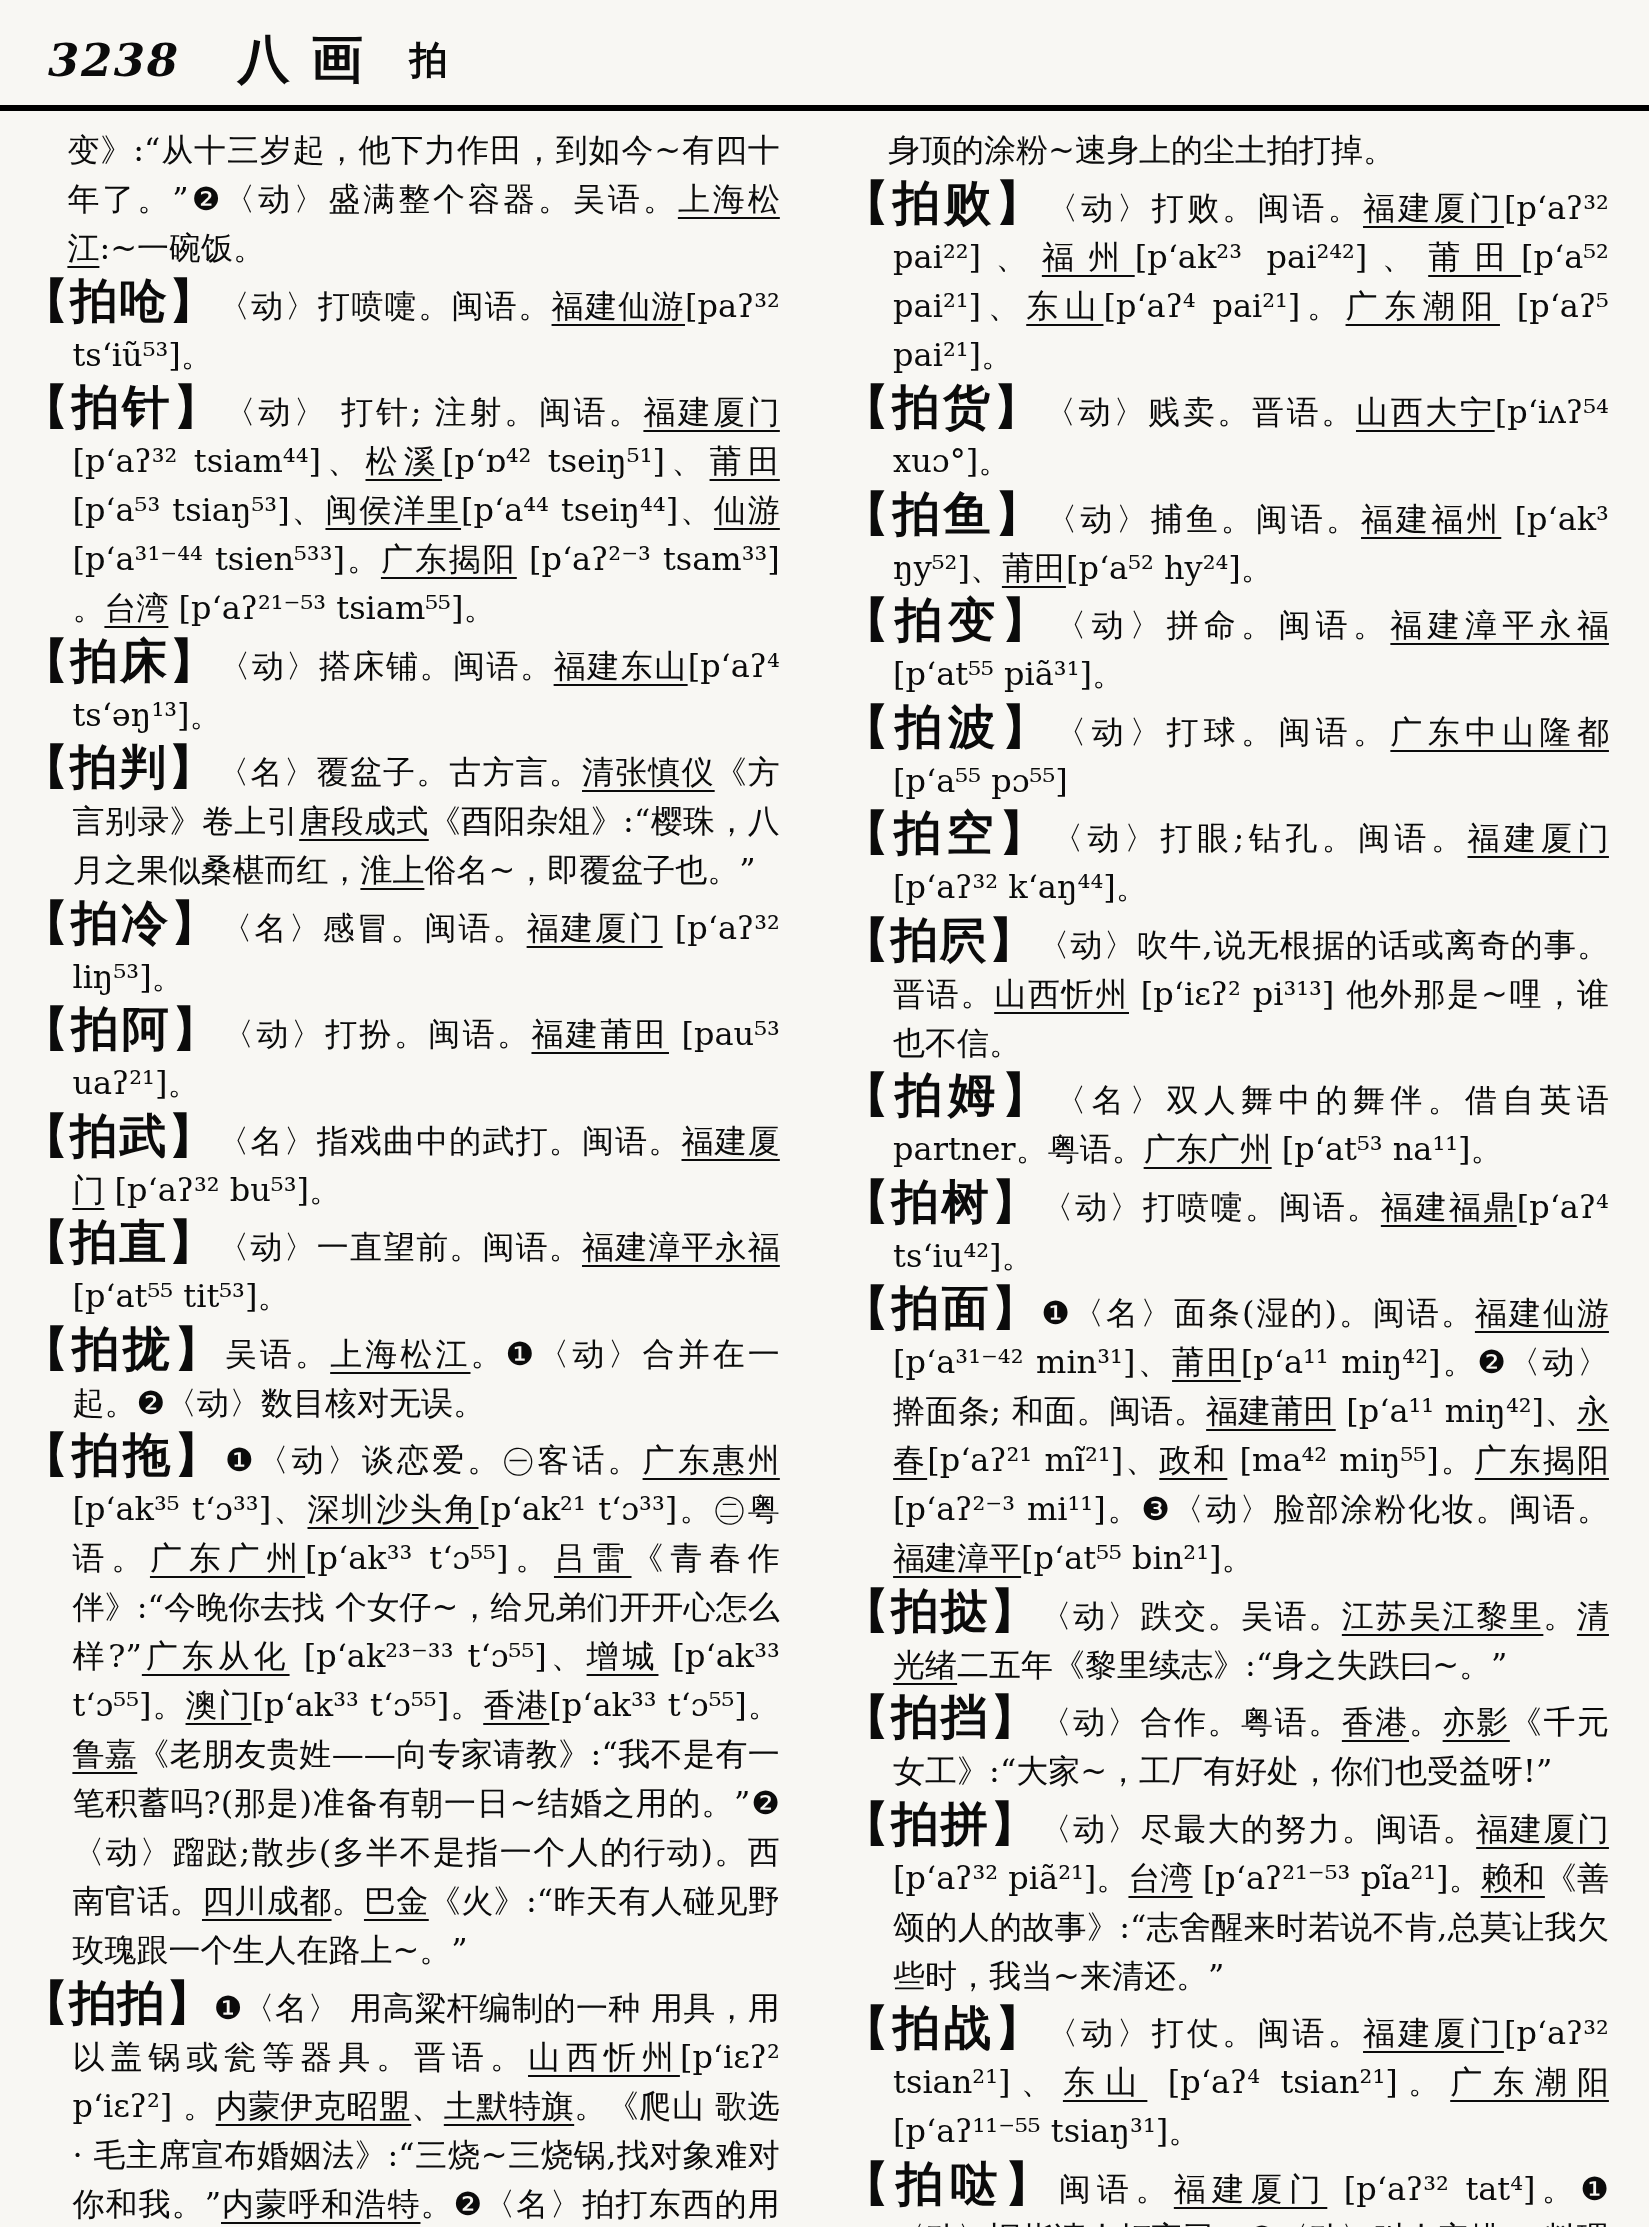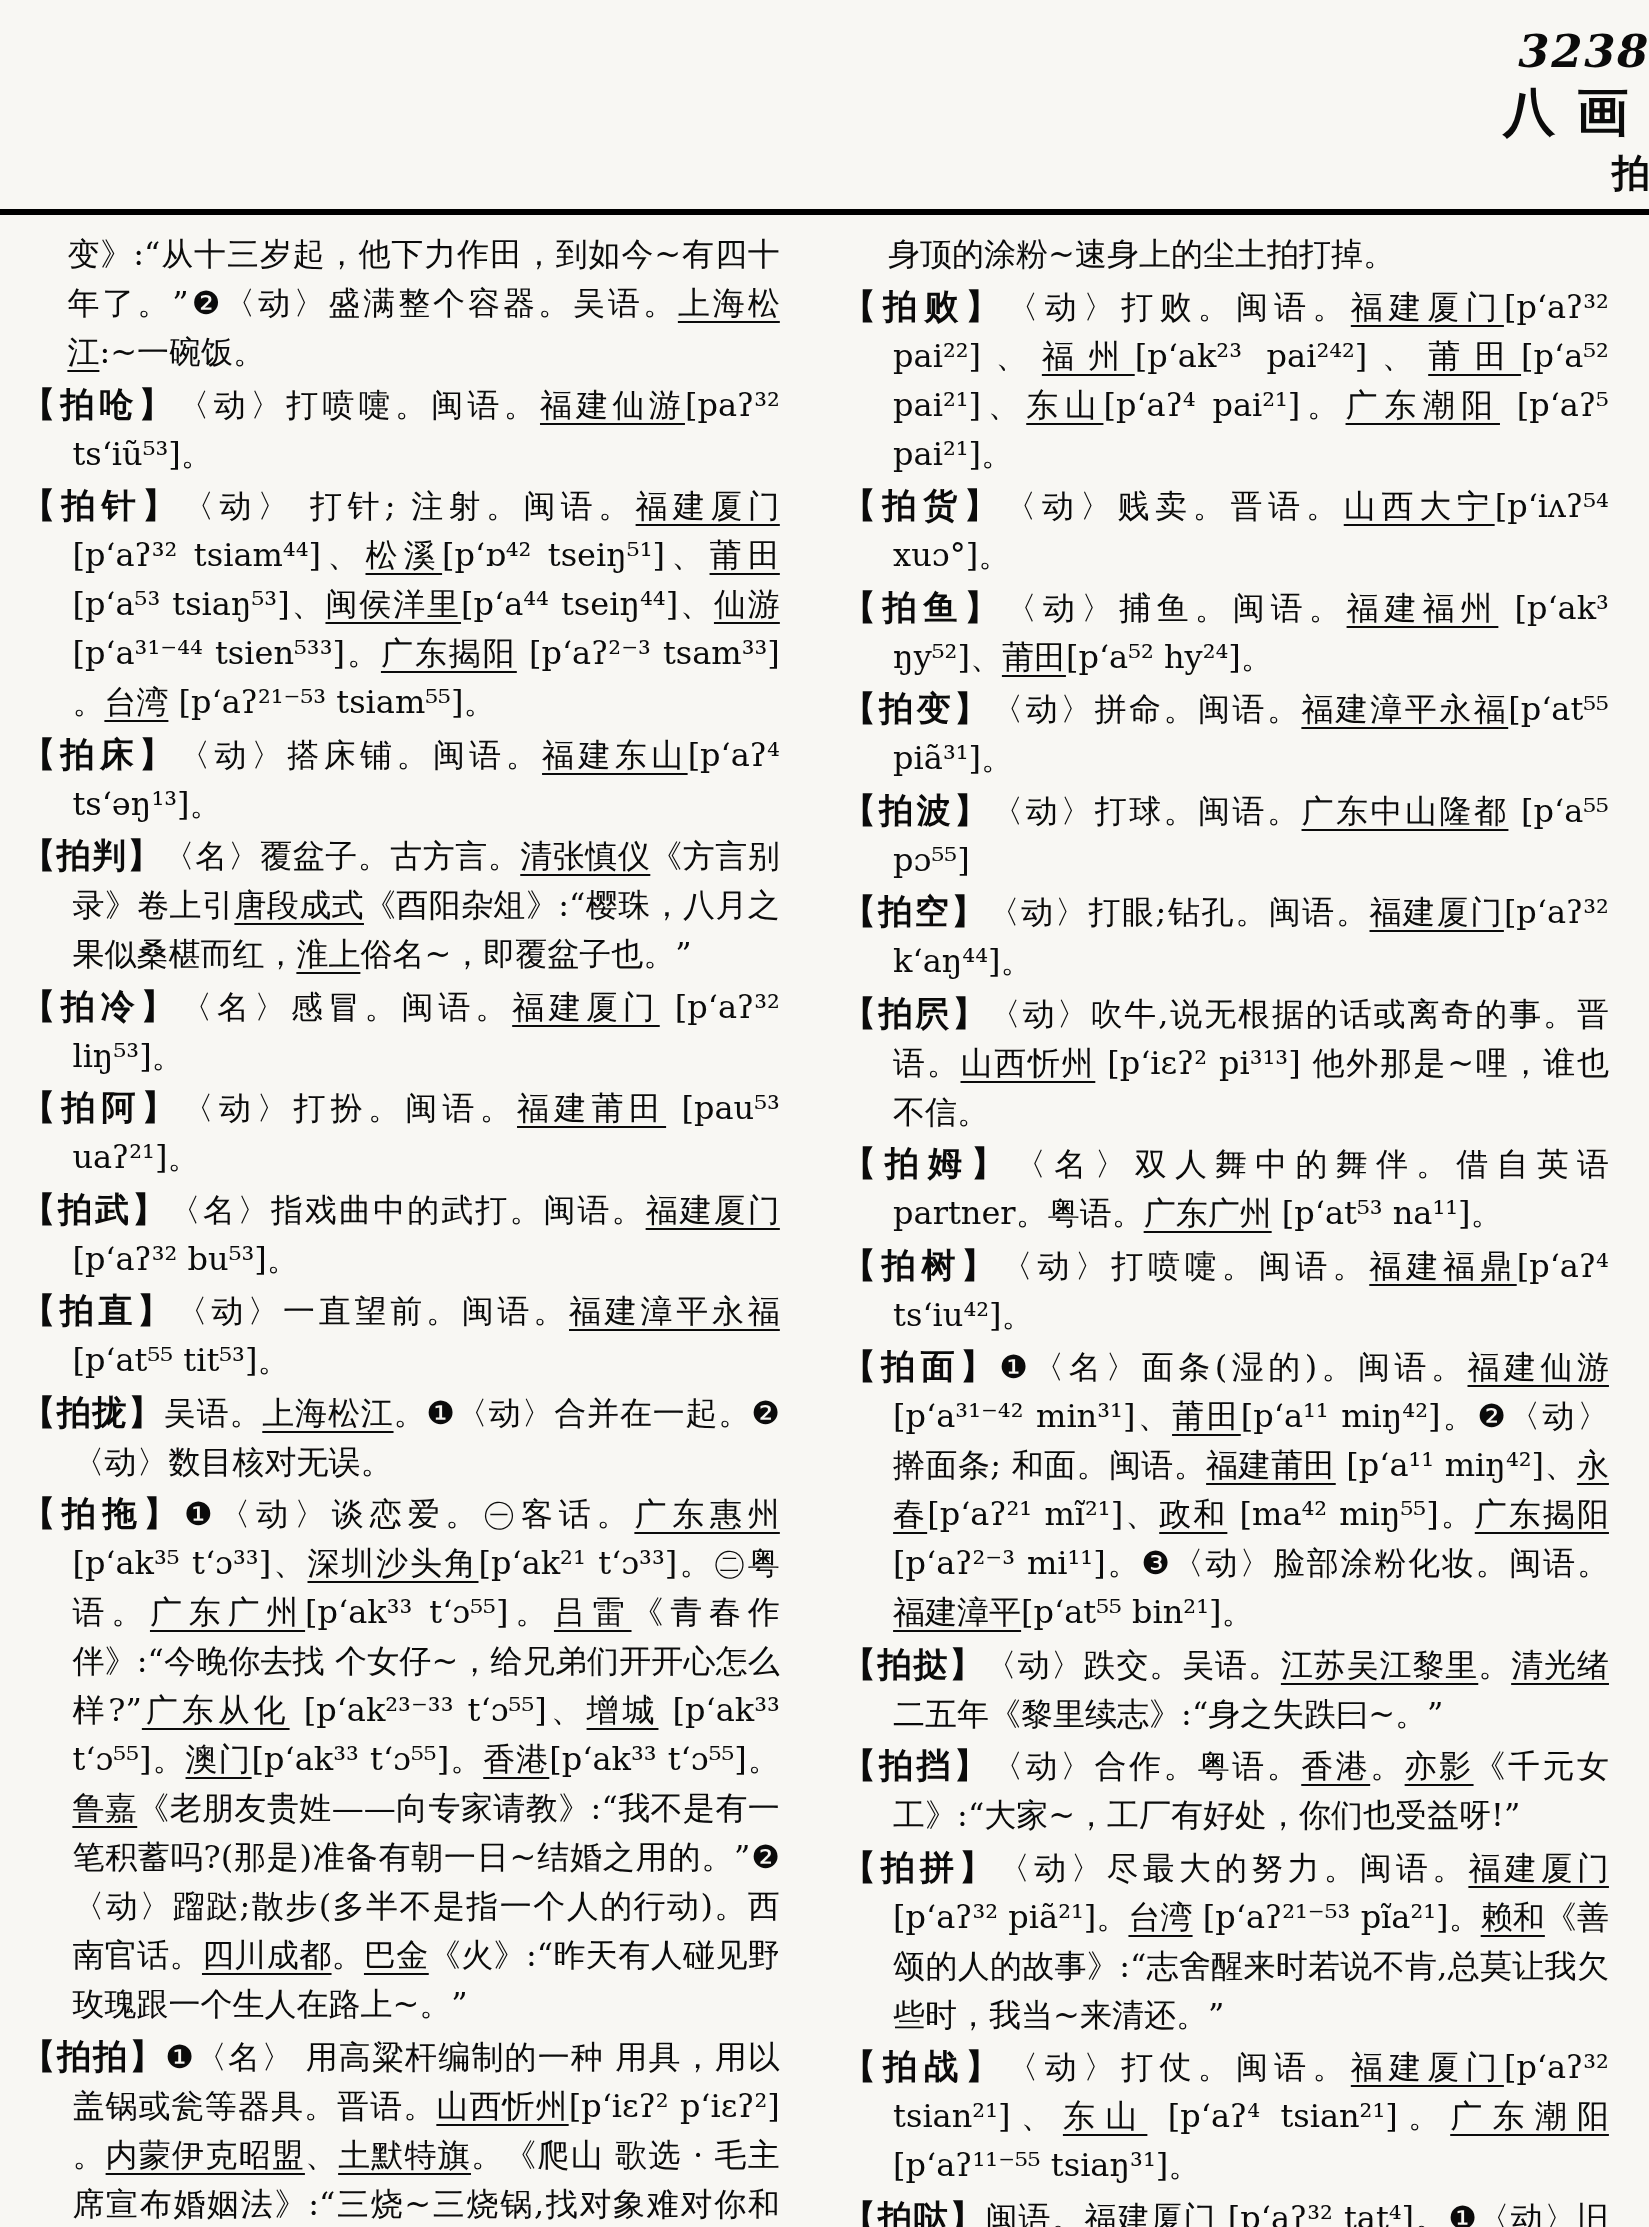--- a/index.html
+++ b/index.html
@@ -3,37 +3,37 @@
 <meta charset="utf-8">
 <style>
   html,body{margin:0;padding:0;}
   body{
     width:1650px;height:2227px;
     background:#f8f7f3;color:#0b0b0b;
     font-family:"DejaVu Serif","Liberation Serif",serif;
     overflow:hidden;
   }
   .page{width:1650px;height:2227px;box-sizing:border-box;}
-  .header{display:flex;align-items:flex-end;padding:25px 0 3.3px 48px;flex-direction:column;}
+  .header{display:flex;align-items:center;padding:25px 0 3.3px 48px;}
   .pagenum{font-size:45px;font-weight:700;font-style:italic;letter-spacing:1.6px;}
   .section{font-size:52px;font-weight:700;margin-left:58px;letter-spacing:21.4px;}
   .headchar{font-size:38px;font-weight:700;margin-left:25px;}
   .rule{height:5.8px;background:#000;margin-top:6.6px;}
   .cols{display:flex;align-items:flex-start;height:2095px;}
   .col{width:788px;box-sizing:border-box;padding:13.2px 8.2px 0 21.4px;overflow:hidden;}
   .col.right{width:825px;padding-left:50px;}
   .divider{width:4.1px;background:#000;}
   .entry{
     margin:2.5px 0;
     font-size:32px;line-height:49px;
     padding-left:51px;text-indent:-51px;
     text-align:justify;
   }
   .entry.cont{padding-left:46px;text-indent:0;}
-  .hw{font-size:34px;font-weight:700;letter-spacing:0.8px;}
+  .hw{font-size:47px;font-weight:700;letter-spacing:0.8px;}
   .u{text-decoration:underline;text-underline-offset:7.4px;text-decoration-thickness:2.1px;}
 </style>
 </head>
 <body>
 
 <div class="page">
   <div class="header">
     <span class="pagenum">3238</span>
     <span class="section">八画</span>
     <span class="headchar">拍</span>

